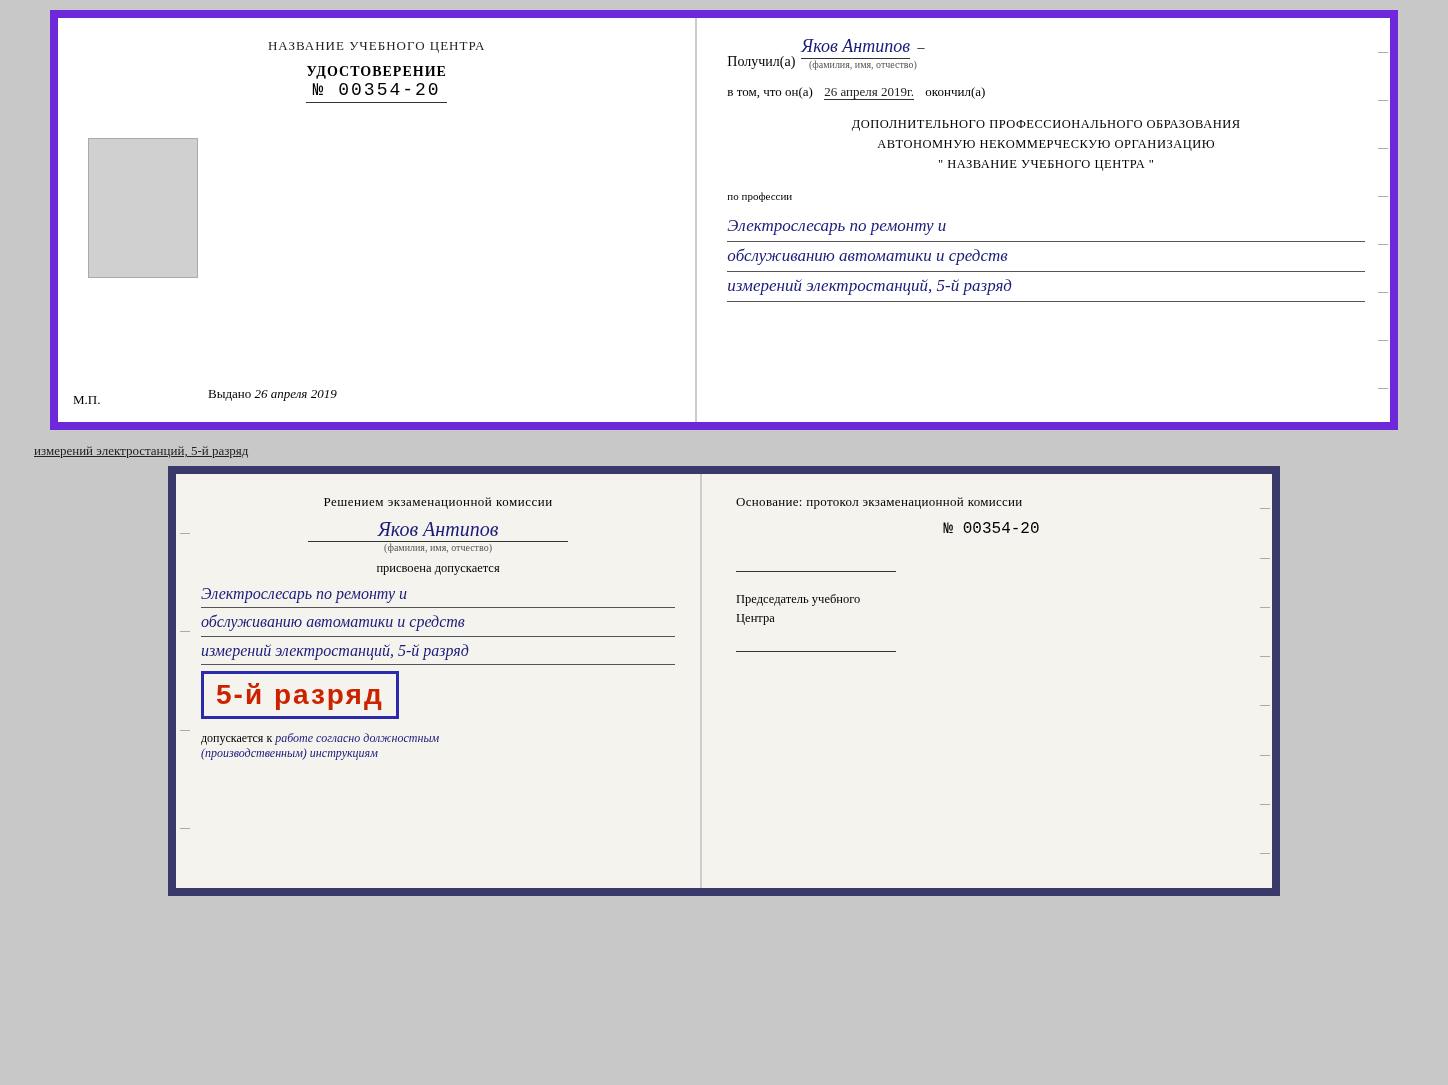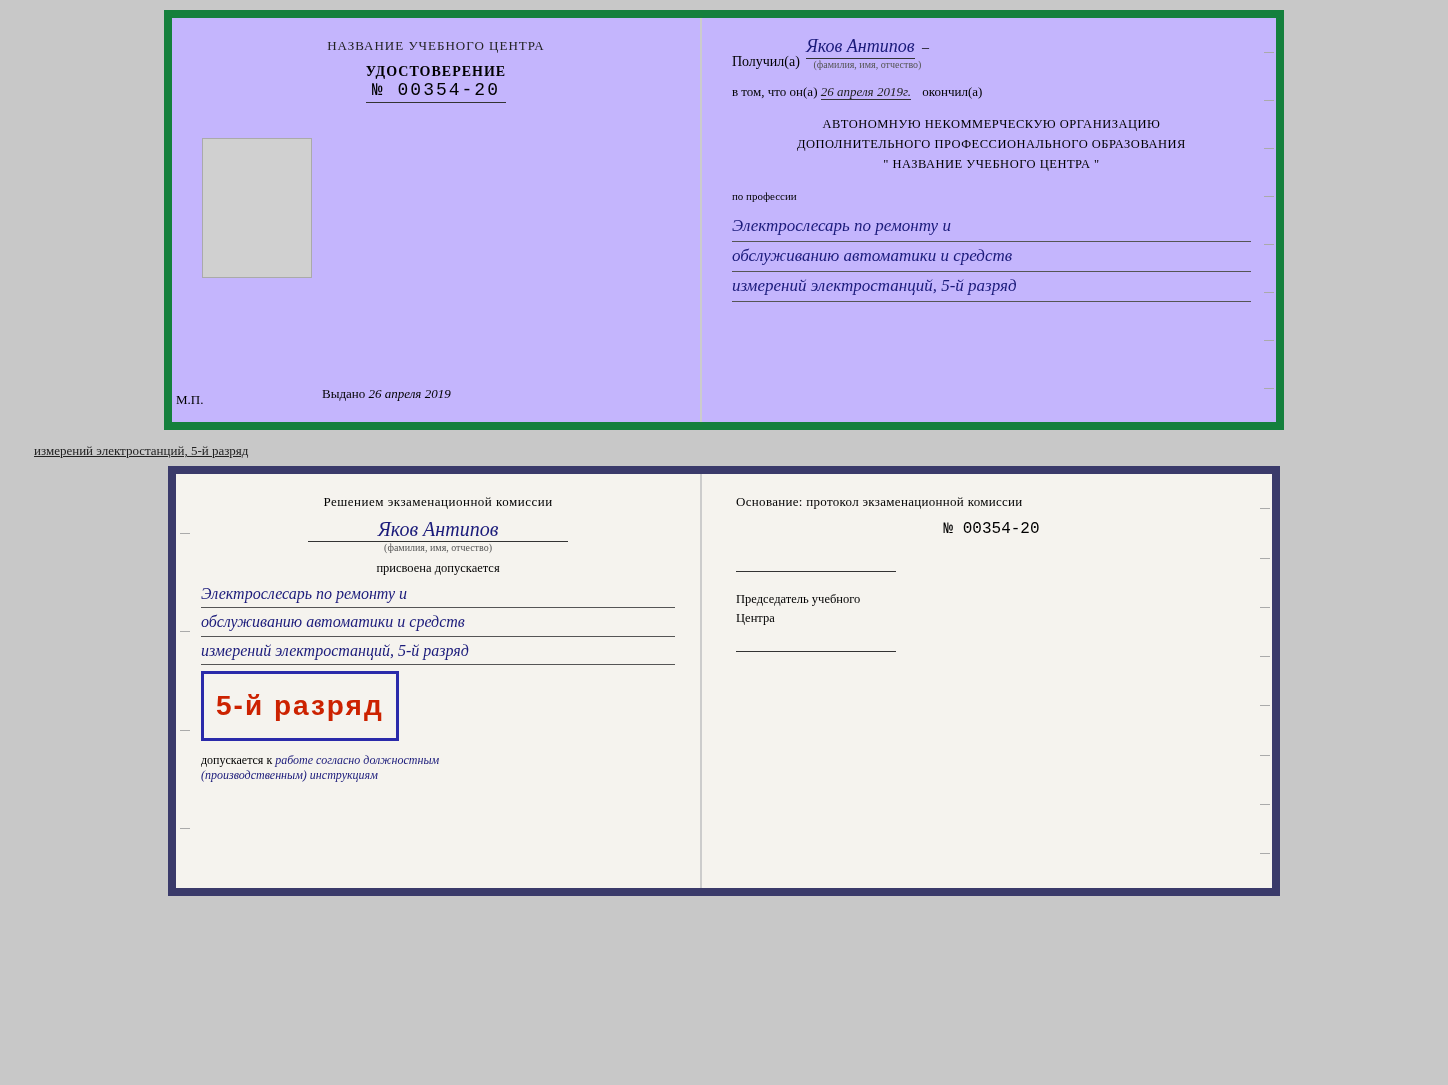--- a/index.html
+++ b/index.html
@@ -10,23 +10,23 @@
       min-height: 1085px;
       display: flex;
       flex-direction: column;
       align-items: center;
       padding: 10px;
     }
 
     
     .doc-top {
       display: flex;
-      width: 1120px;
-      background: #c4b5fd;
-      border: 8px solid #15803d;
+      width: 1348px;
+      background: #ffffff;
+      border: 8px solid #6d28d9;
       margin-bottom: 8px;
       min-height: 420px;
     }
 
     .doc-left {
       width: 48%;
       border-right: 2px solid #ccc;
       display: flex;
       flex-direction: column;
       align-items: center;
@@ -91,21 +91,21 @@
     }
 
     .vudano-line span.handwritten {
       font-family: 'Comic Sans MS', cursive;
       font-style: italic;
     }
 
     .mp-line {
       position: absolute;
       bottom: 14px;
-      left: 4px;
+      left: 15px;
       font-size: 13px;
     }
 
     
     .recipient-line {
       display: flex;
       align-items: flex-end;
       gap: 6px;
       font-size: 14px;
     }
@@ -132,24 +132,24 @@
       margin-left: 4px;
     }
 
     .vtom-line {
       font-size: 13px;
       margin-top: 4px;
     }
 
     .vtom-date {
       font-family: 'Comic Sans MS', cursive;
-      font-style: italic;
       font-size: 13px;
       color: #222;
       border-bottom: 1px solid #333;
+      margin-left: 8px;
     }
 
     .org-block {
       font-size: 12.5px;
       text-align: center;
       line-height: 1.6;
       text-transform: uppercase;
       letter-spacing: 0.5px;
       margin-top: 4px;
     }
@@ -263,21 +263,21 @@
       font-family: 'Comic Sans MS', cursive;
       font-style: italic;
       font-size: 16px;
       color: #1a1a7a;
       line-height: 1.7;
     }
 
     .razryad-badge {
       border: 3px solid #2a2aaa;
       display: inline-block;
-      padding: 16px 12px;
+      padding: 5px 12px;
       margin: 6px 0;
     }
 
     .razryad-text {
       font-family: Arial, sans-serif;
       font-size: 28px;
       font-weight: bold;
       color: #cc2200;
       letter-spacing: 2px;
     }
@@ -374,22 +374,22 @@
       </div>
     </div>
 
     <div class="vtom-line">
       <span>в том, что он(а)</span>
       <span class="vtom-date">26 апреля 2019г.</span>
       <span style="margin-left:8px;">окончил(а)</span>
     </div>
 
     <div class="org-block">
+      <div>ДОПОЛНИТЕЛЬНОГО ПРОФЕССИОНАЛЬНОГО ОБРАЗОВАНИЯ</div>
       <div>АВТОНОМНУЮ НЕКОММЕРЧЕСКУЮ ОРГАНИЗАЦИЮ</div>
-      <div>ДОПОЛНИТЕЛЬНОГО ПРОФЕССИОНАЛЬНОГО ОБРАЗОВАНИЯ</div>
       <div>"    НАЗВАНИЕ УЧЕБНОГО ЦЕНТРА    "</div>
     </div>
 
     <div class="poprofessii">по профессии</div>
     <div class="profession-handwritten">
       <span class="underlined-text">Электрослесарь по ремонту и</span>
       <span class="underlined-text">обслуживанию автоматики и средств</span>
       <span class="underlined-text">измерений электростанций, 5-й разряд</span>
     </div>
 

